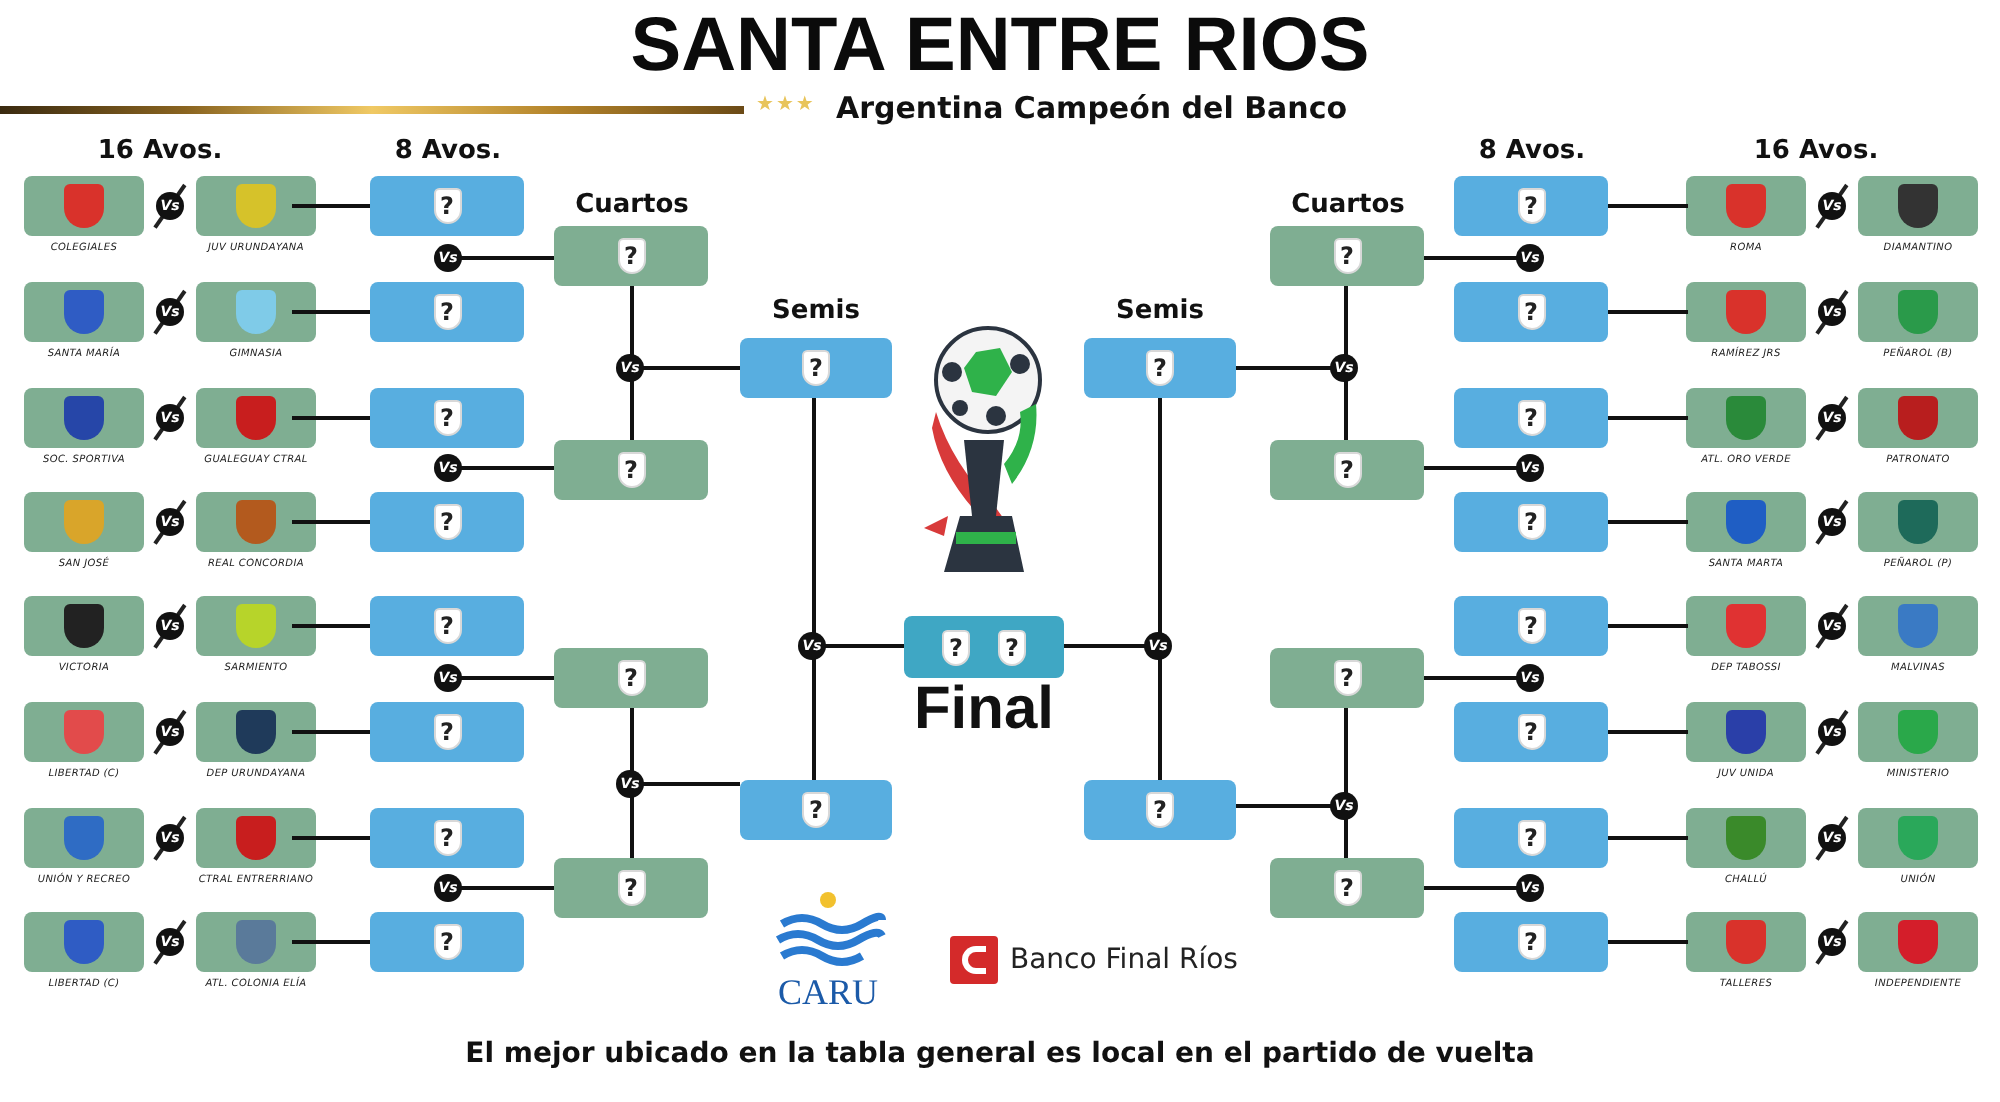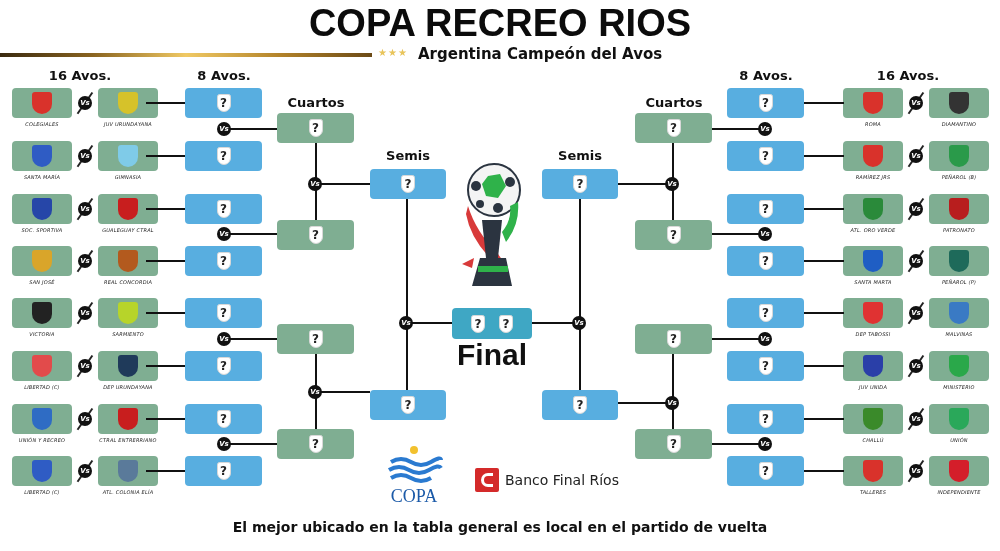--- a/index.html
+++ b/index.html
@@ -23,24 +23,24 @@
   .hline { height: 2px; background: #111; }
   .vline { width: 2px; background: #111; }
   .final-label { font-family: "Liberation Sans", sans-serif; font-weight: 900; font-size: 30px; color: #111; }
   .footer { left: 0; width: 1000px; top: 519px; text-align: center; font-size: 14px; font-weight: bold; color: #111; }
   .logo-text { font-family: "Liberation Serif", serif; font-size: 18px; color: #1b5aa8; }
   .banco-text { font-size: 14px; color: #222; }
 </style>
 </head>
 <body>
 
-<div class="abs title">COPA RECREO RIOS</div>
+<div class="abs title">SANTA ENTRE RIOS</div>
 <div class="abs goldbar"></div>
 <div class="abs stars">★★★</div>
-<div class="abs subtitle">Argentina Campeón del Avos</div>
+<div class="abs subtitle">Argentina Campeón del Banco</div>
 
 <div class="abs col-head" style="left:30px; top:68px; width:100px;">16 Avos.</div>
 <div class="abs col-head" style="left:185px; top:68px; width:78px;">8 Avos.</div>
 <div class="abs col-head" style="left:277px; top:95px; width:78px;">Cuartos</div>
 <div class="abs col-head" style="left:370px; top:148px; width:76px;">Semis</div>
 <div class="abs col-head" style="left:542px; top:148px; width:76px;">Semis</div>
 <div class="abs col-head" style="left:635px; top:95px; width:78px;">Cuartos</div>
 <div class="abs col-head" style="left:727px; top:68px; width:78px;">8 Avos.</div>
 <div class="abs col-head" style="left:858px; top:68px; width:100px;">16 Avos.</div>
 
@@ -411,21 +411,21 @@
 </div>
 <div class="abs final-label" style="left:452px; top:338px; width:80px; text-align:center;">Final</div>
 
 <div class="abs" style="left:385px; top:444px; width:58px; height:60px;">
   <svg width="58" height="40" viewBox="0 0 58 40">
     <circle cx="29" cy="6" r="4" fill="#f2c12e"></circle>
     <path d="M6 18 Q16 12 26 18 T46 18 T56 16" stroke="#2a7ad0" stroke-width="4" fill="none"></path>
     <path d="M4 26 Q14 20 24 26 T44 26 T56 24" stroke="#2a7ad0" stroke-width="4" fill="none"></path>
     <path d="M6 34 Q16 28 26 34 T46 34" stroke="#2a7ad0" stroke-width="4" fill="none"></path>
   </svg>
-  <div class="logo-text" style="text-align:center; margin-top:-2px;">COPA</div>
+  <div class="logo-text" style="text-align:center; margin-top:-2px;">CARU</div>
 </div>
 <div class="abs" style="left:475px; top:466px; width:160px; height:28px; display:flex; align-items:center; gap:6px;">
   <div style="width:24px; height:24px; background:#d42a2a; border-radius:2px; position:relative;">
     <div style="position:absolute; left:6px; top:5px; width:12px; height:14px; border:3px solid #fff; border-right:none; border-radius:8px 0 0 8px;"></div>
   </div>
   <span class="banco-text">Banco Final Ríos</span>
 </div>
 
 <div class="abs footer">El mejor ubicado en la tabla general es local en el partido de vuelta</div>
 

